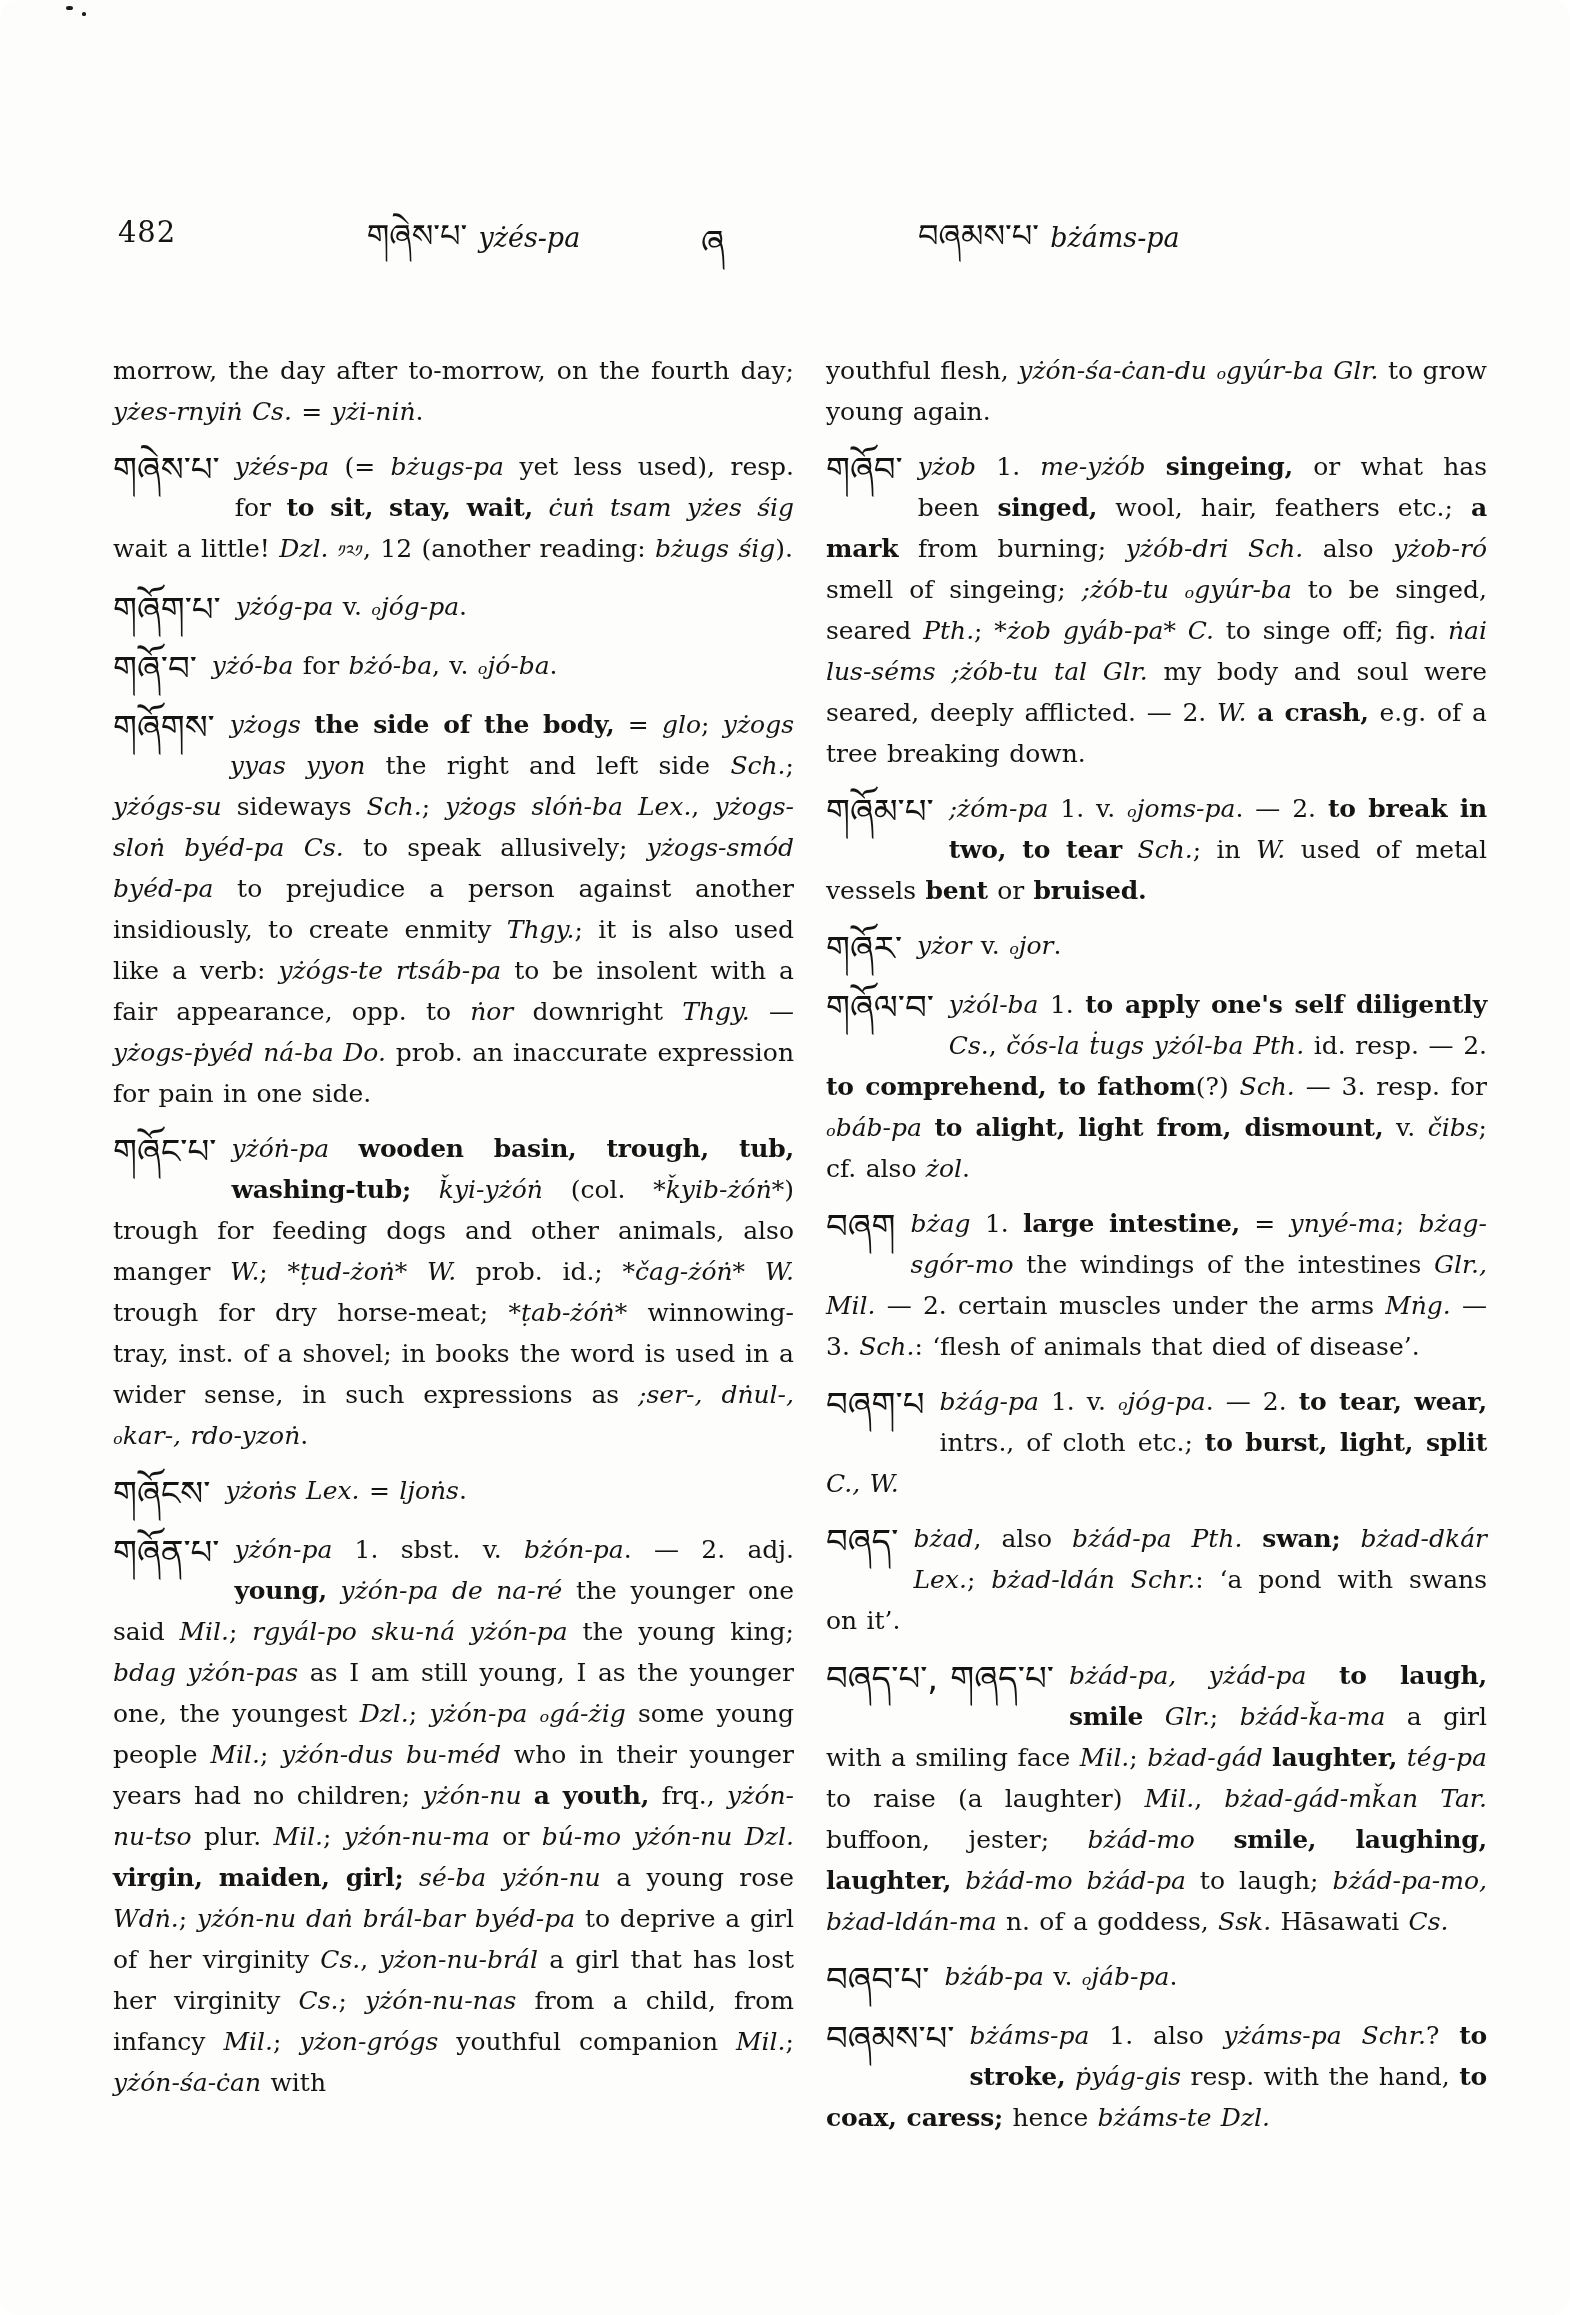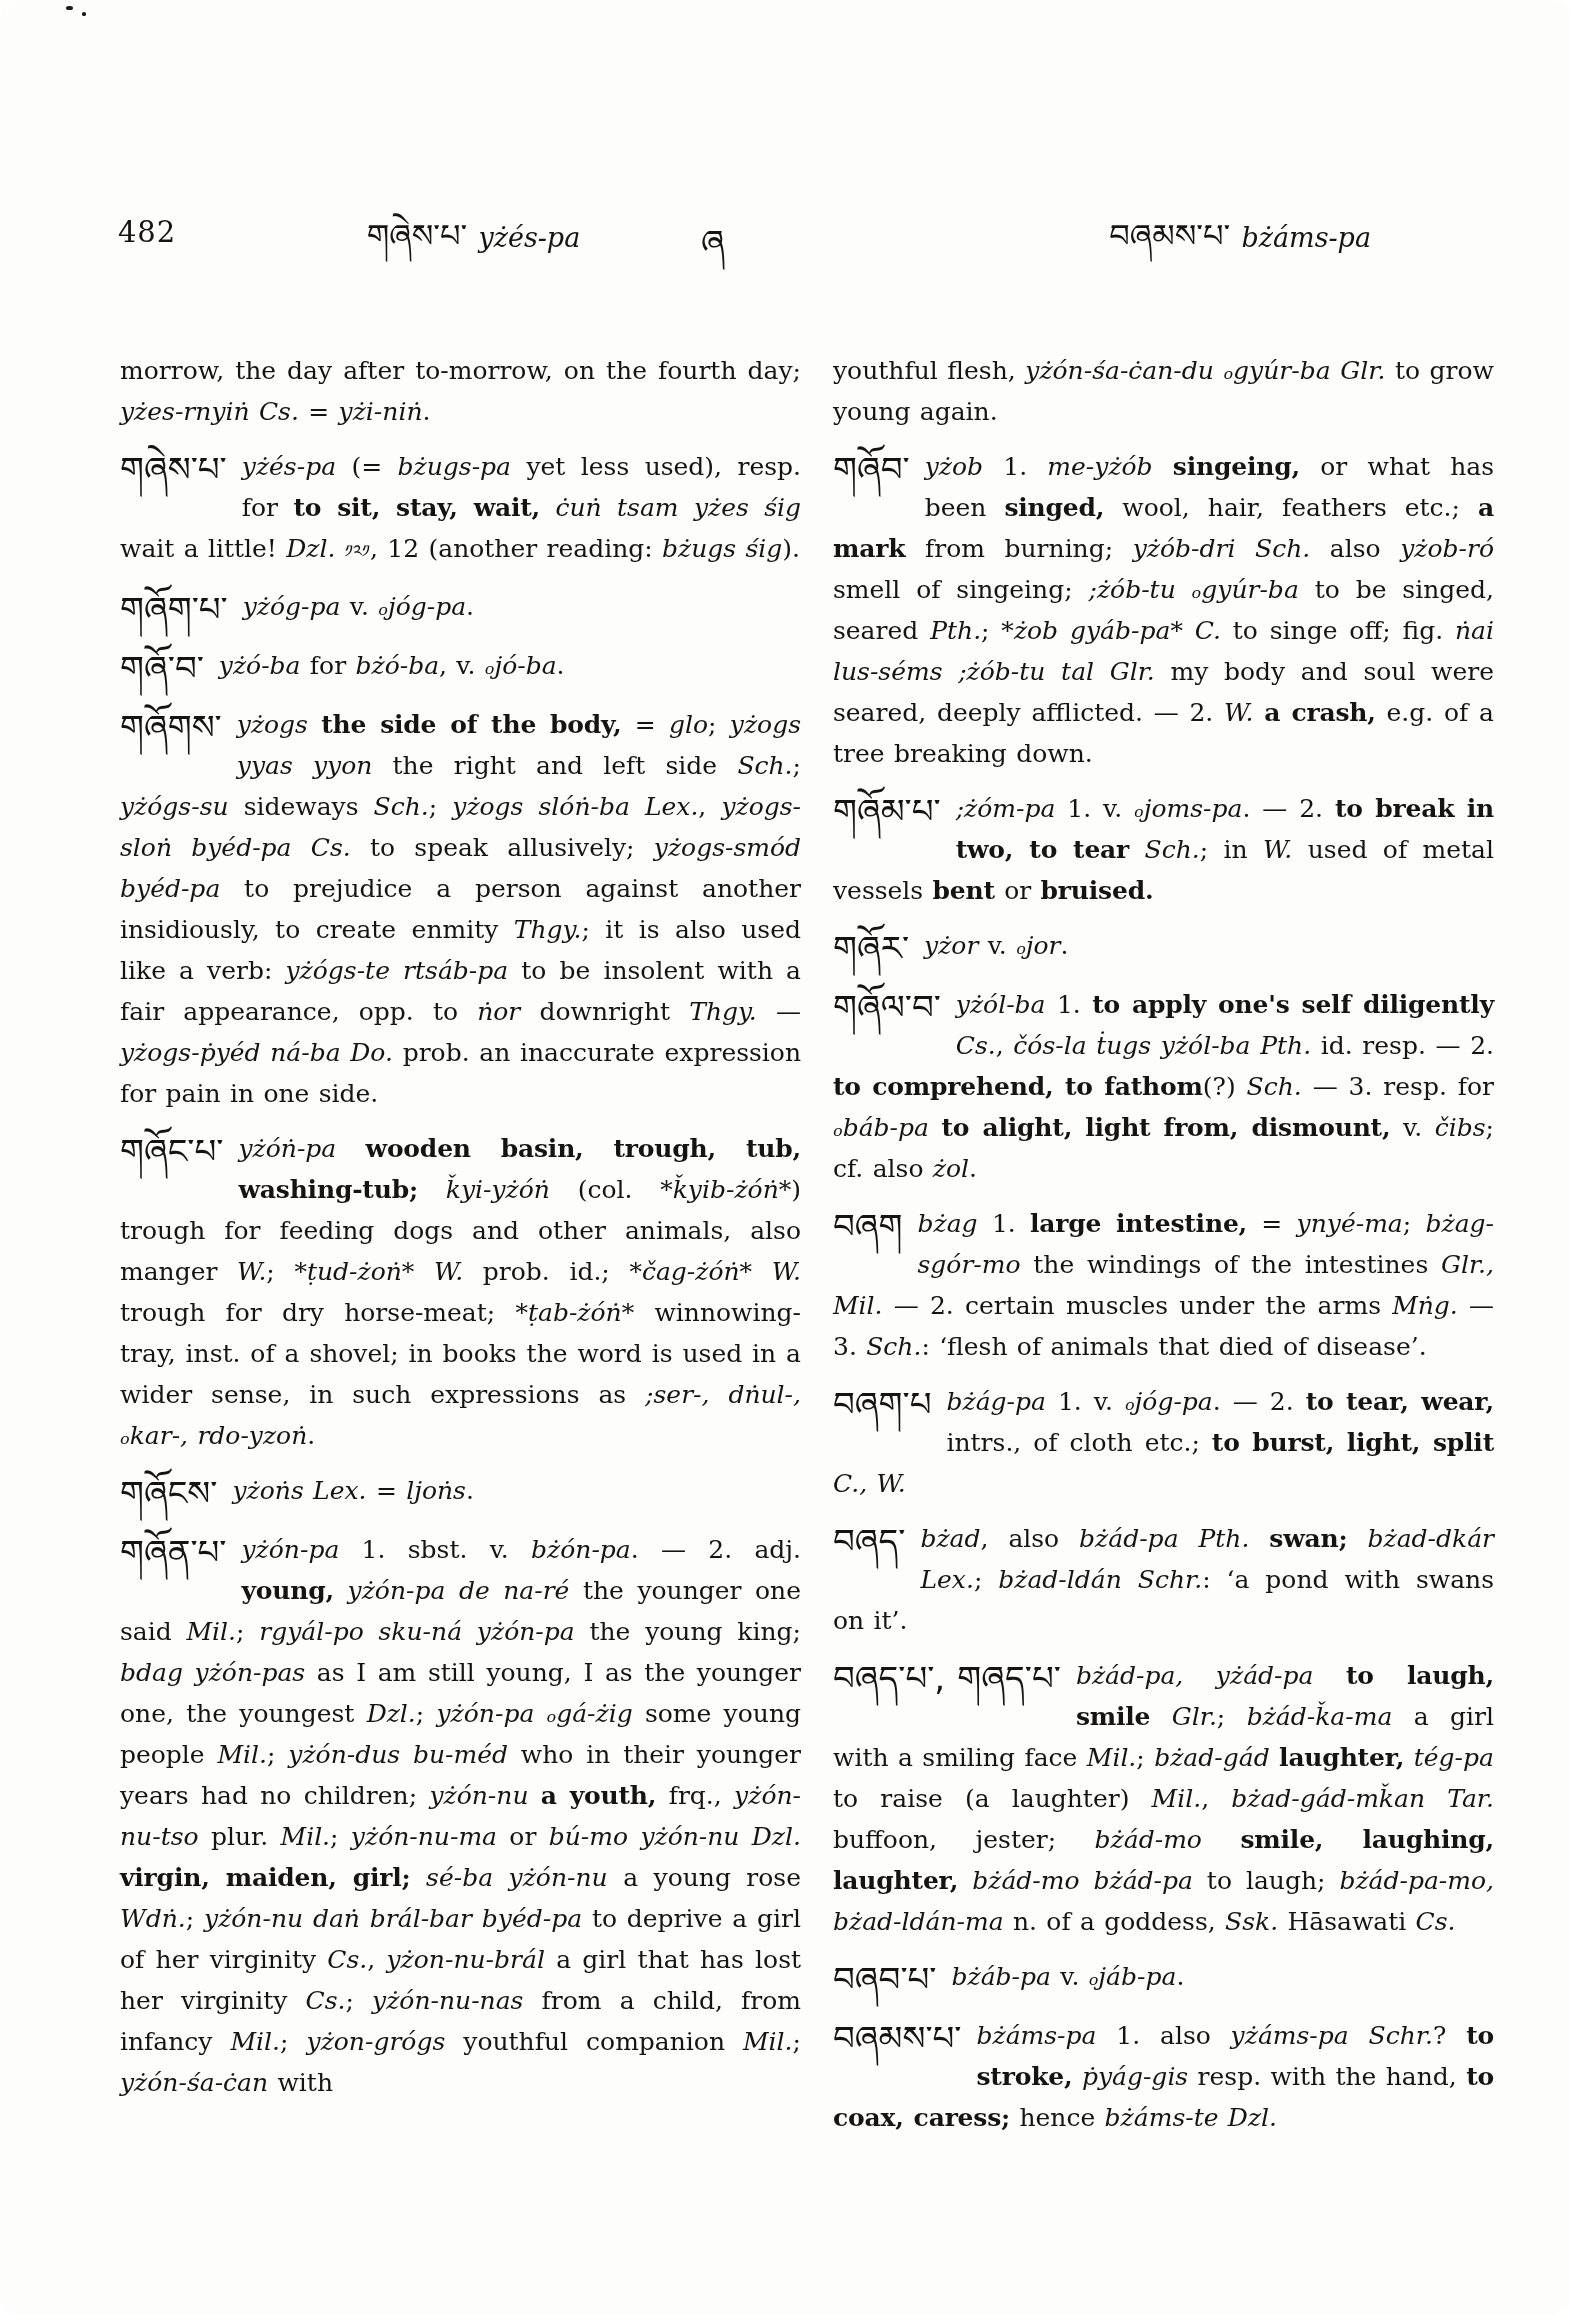--- a/index.html
+++ b/index.html
@@ -3,28 +3,28 @@
 <meta charset="utf-8">
 <style>
   html,body{margin:0;padding:0;background:#ffffff;}
   .sheet{position:relative;width:1570px;height:2315px;background:#fdfdfc;overflow:hidden;
          font-family:"DejaVu Serif","Liberation Serif",serif;color:#161412;border-radius:19px;}
   .speck{position:absolute;background:#1b1b1b;border-radius:50%;}
 
   
   .pageno{position:absolute;left:118px;top:215px;font-size:29px;letter-spacing:0.9px;}
   .head-left{position:absolute;left:272px;top:200px;width:403px;text-align:center;white-space:nowrap;}
-  .head-right{position:absolute;left:959px;top:200px;width:412px;text-align:right;white-space:nowrap;}
+  .head-right{position:absolute;left:918px;top:200px;width:412px;text-align:left;white-space:nowrap;}
   .section-letter{position:absolute;left:701px;top:204px;font-size:34px;}
   .tib{font-family:"DejaVu Sans","Liberation Sans",sans-serif;}
   .head-tib{font-size:32px;}
   .head-translit{font-style:italic;font-size:27px;margin-left:11.2px;}
 
   
-  .columns{position:absolute;top:350px;left:120px;display:flex;gap:32px;}
+  .columns{position:absolute;top:350px;left:113px;display:flex;gap:32px;}
   .col{font-size:25px;line-height:41px;text-align:justify;word-spacing:1.4px;}
   .col-left{width:681px;}
   .col-right{width:661px;}
 
   .entry{display:flow-root;}
   .entry + .entry{margin-top:14px;}
   .headword{float:left;font-size:34px;line-height:43px;margin:1.9px 15px 0 0;}
   .r-n{}
   .r-i{font-style:italic;}
   .r-b{font-weight:bold;letter-spacing:-0.2px;}

